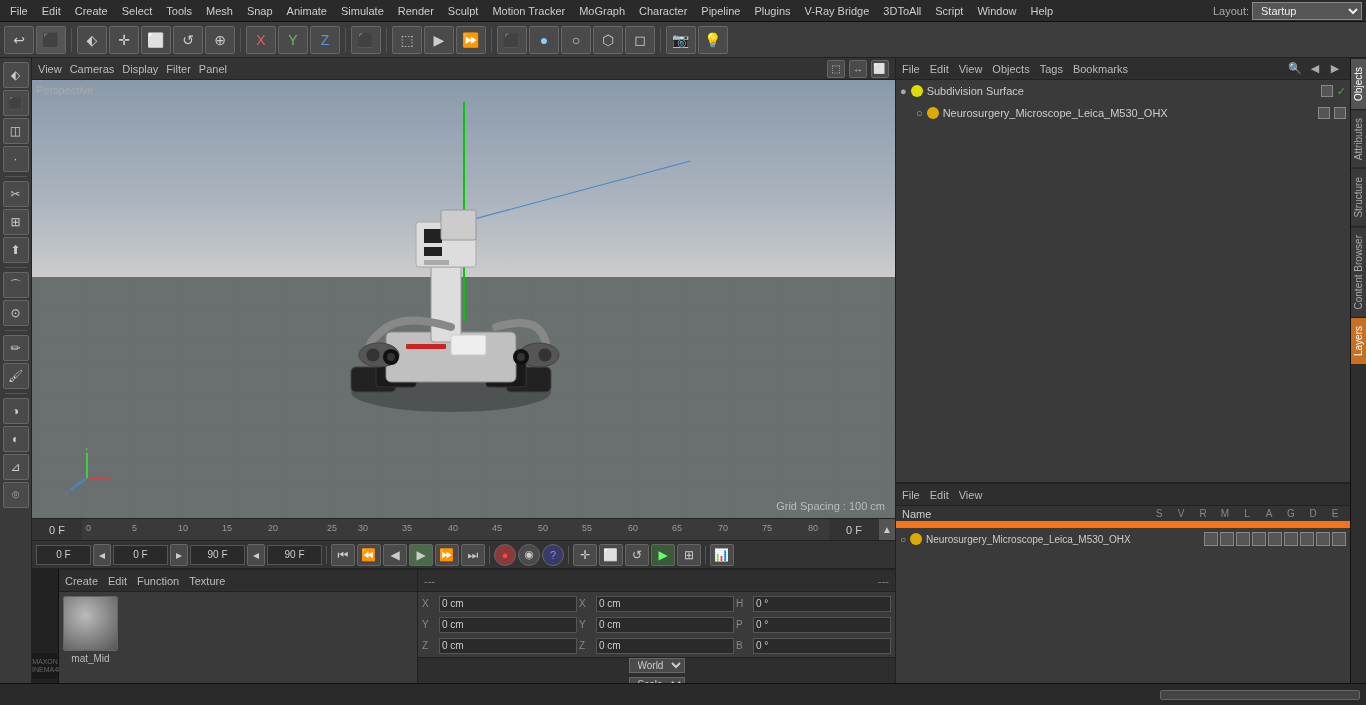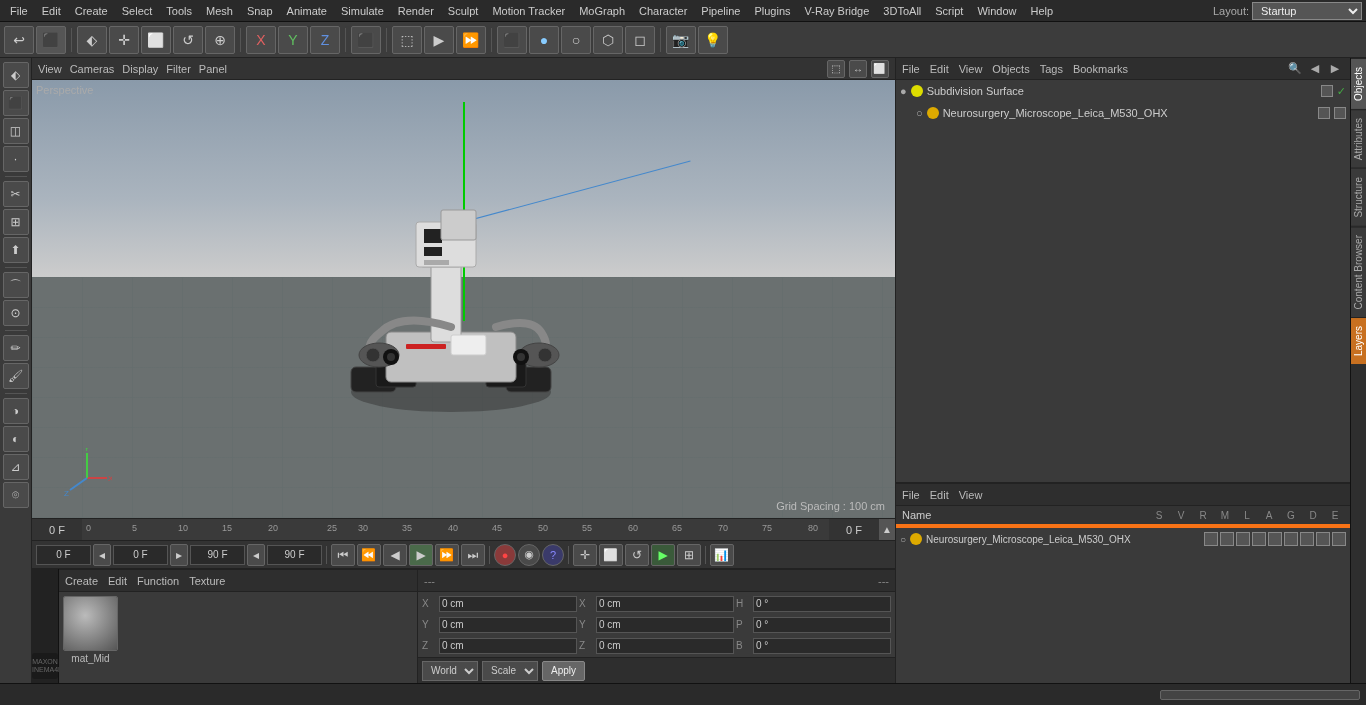--- a/index.html
+++ b/index.html
@@ -411,21 +411,21 @@
       gap: 10px;
       border-bottom: 1px solid #222;
       flex-shrink: 0;
     }
     #attr-header-row {
       height: 22px;
       background: #333;
       display: flex;
       align-items: center;
       padding: 0 6px;
-      border-bottom: 4px solid #f97316;
+      border-bottom: 7px solid #f97316;
       flex-shrink: 0;
     }
     #attr-col-headers {
       display: flex;
       gap: 4px;
       margin-left: auto;
     }
     .attr-col-hdr {
       font-size: 10px;
       color: #888;
@@ -544,20 +544,21 @@
       padding: 0 2px;
     }
     #coords-bottom-row {
       height: 26px;
       background: #2e2e2e;
       display: flex;
       align-items: center;
       padding: 0 4px;
       gap: 4px;
       border-top: 1px solid #222;
+      flex-direction: column;
     }
     .coords-dropdown {
       height: 20px;
       background: #4a4a4a;
       border: 1px solid #666;
       color: #ccc;
       font-size: 10px;
       padding: 0 4px;
       cursor: pointer;
     }

